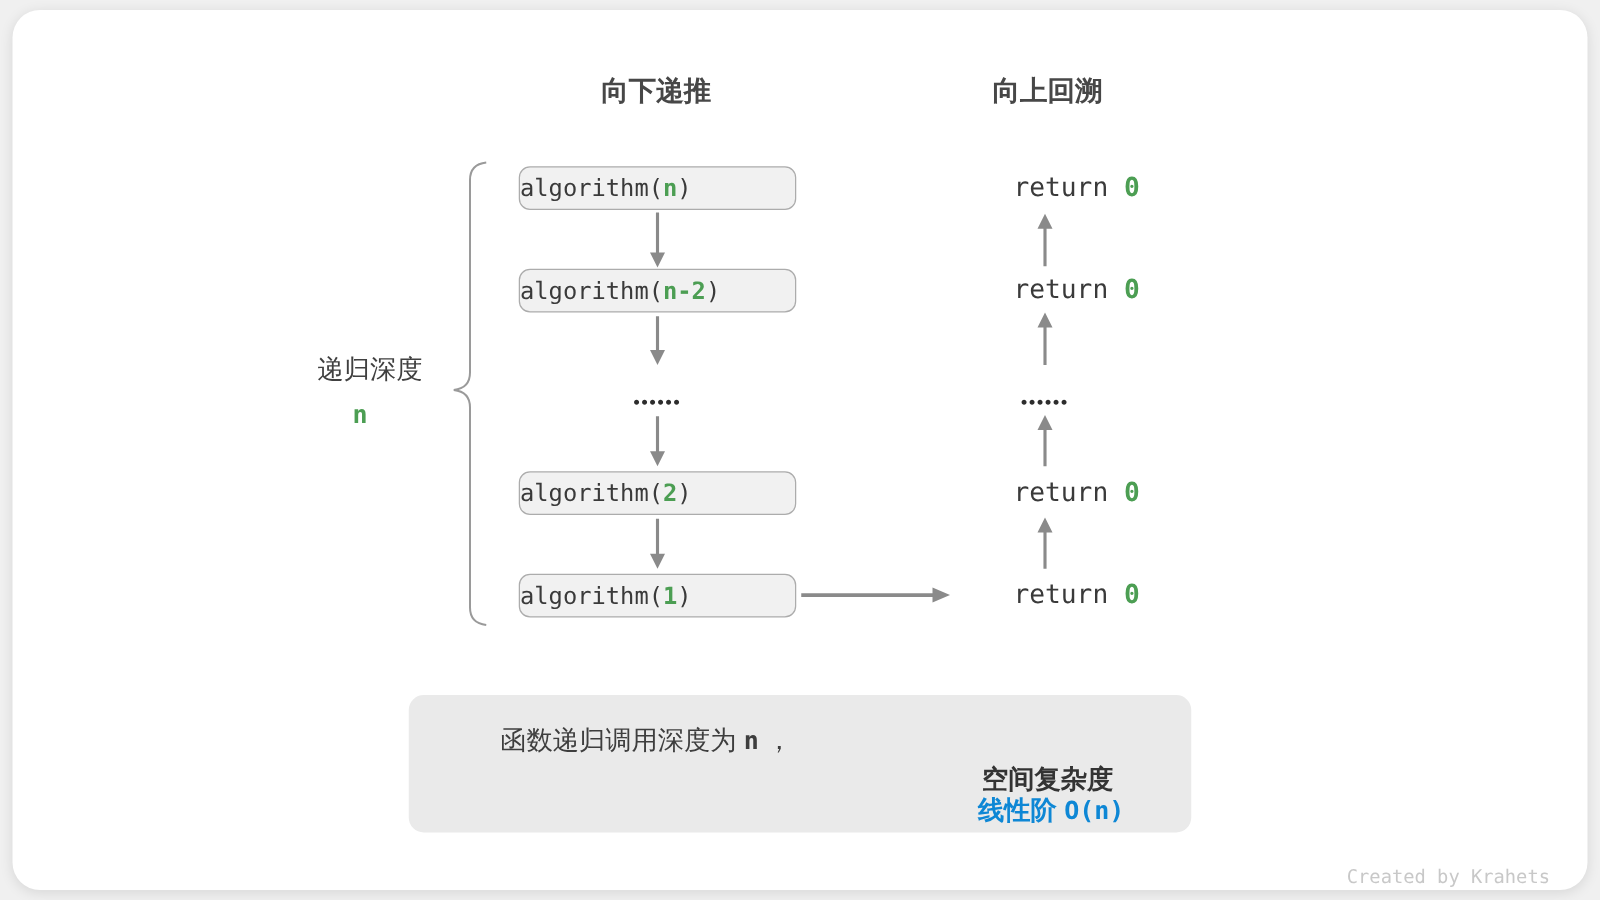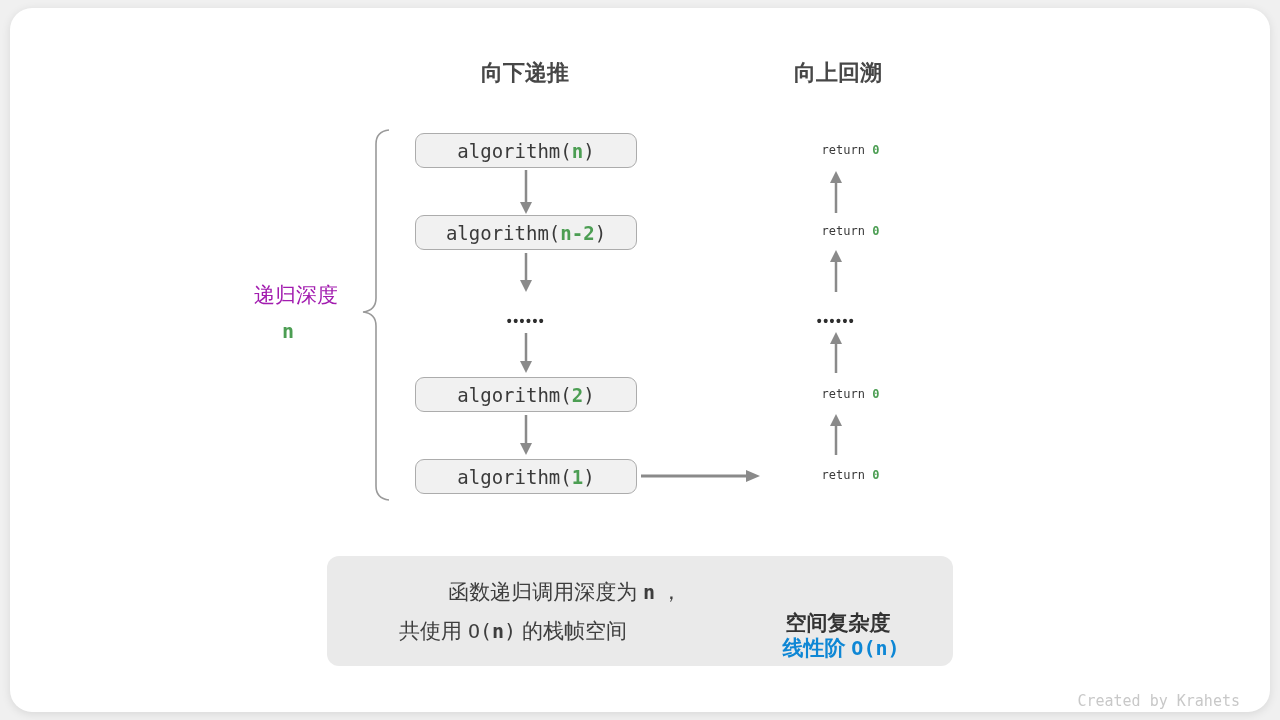--- a/index.html
+++ b/index.html
@@ -15,36 +15,36 @@
   }
   .mono { font-family:"DejaVu Sans Mono","Liberation Mono",monospace; }
   .abs-c { position:absolute; transform:translate(-50%,-50%); white-space:nowrap; }
 
   .hdr { font-size:22px; font-weight:bold; color:#474747; }
 
   .codebox {
     position:absolute; left:415px; width:222px; height:35px;
     box-sizing:border-box;
     background:#f1f1f1; border:1.5px solid #acacac; border-radius:9px;
-    display:flex; align-items:center; justify-content:center;
+    display:flex; align-items:center; 
     font-family:"DejaVu Sans Mono","Liberation Mono",monospace;
     font-size:19px; color:#3a3a3a; font-weight:500;
     white-space:pre;
   }
   .param { color:#4c9e53; font-weight:bold; }
 
   .ret {
     font-family:"DejaVu Sans Mono","Liberation Mono",monospace;
-    font-size:12px; color:#3a3a3a; font-weight:500; white-space:pre;
+    font-size:21px; color:#3a3a3a; font-weight:500; white-space:pre;
   }
   .ret .param { font-weight:bold; }
 
   .dots { font-size:14px; letter-spacing:1.5px; color:#2d2d2d; font-weight:bold; }
 
-  .depth-label { font-size:21px; color:#a21caf; }
+  .depth-label { font-size:21px; color:#404040; }
   .depth-n { font-family:"DejaVu Sans Mono","Liberation Mono",monospace;
              font-size:20px; font-weight:bold; color:#4c9e53; }
 
   .note { position:absolute; left:650px; top:405px;
           font-size:19px; font-weight:bold; color:#8d8d8d; line-height:32px; }
 
   .summary-box {
     position:absolute; left:327px; top:556px; width:626px; height:110px;
     background:#eaeaea; border-radius:12px;
   }
@@ -142,25 +142,22 @@
   <div class="abs-c dots" style="left:836px; top:321px;">••••••</div>
   <div class="abs-c ret" style="left:836px; top:394px;">
     <span>return </span><span class="param">0</span>
   </div>
   <div class="abs-c ret" style="left:836px; top:475px;">
     <span>return </span><span class="param">0</span>
   </div>
 
 
   <div class="summary-box"></div>
-  <div class="abs-c sum-text" style="left:517px; top:592px;margin-left:48px;">
+  <div class="abs-c sum-text" style="left:517px; top:592px;">
     <span>函数递归调用深度为 </span><span class="param mono" style="font-size:20px;">n</span><span> ，</span>
-  </div>
-  <div class="abs-c sum-text" style="left:513px; top:631px;">
-    <span>共使用 </span><span class="mono">O(</span><span class="param mono" style="font-size:20px;">n</span><span class="mono">)</span><span> 的栈帧空间</span>
   </div>
   <div class="abs-c sum-title" style="left:838px; top:591px;">空间复杂度</div>
   <div class="abs-c sum-value" style="left:841px; top:631px;">
     <span>线性阶 </span><span class="mono" style="font-size:20px;">O(n)</span>
   </div>
 
   <div class="credit">Created by Krahets</div>
 </div>
 
 </body></html>

